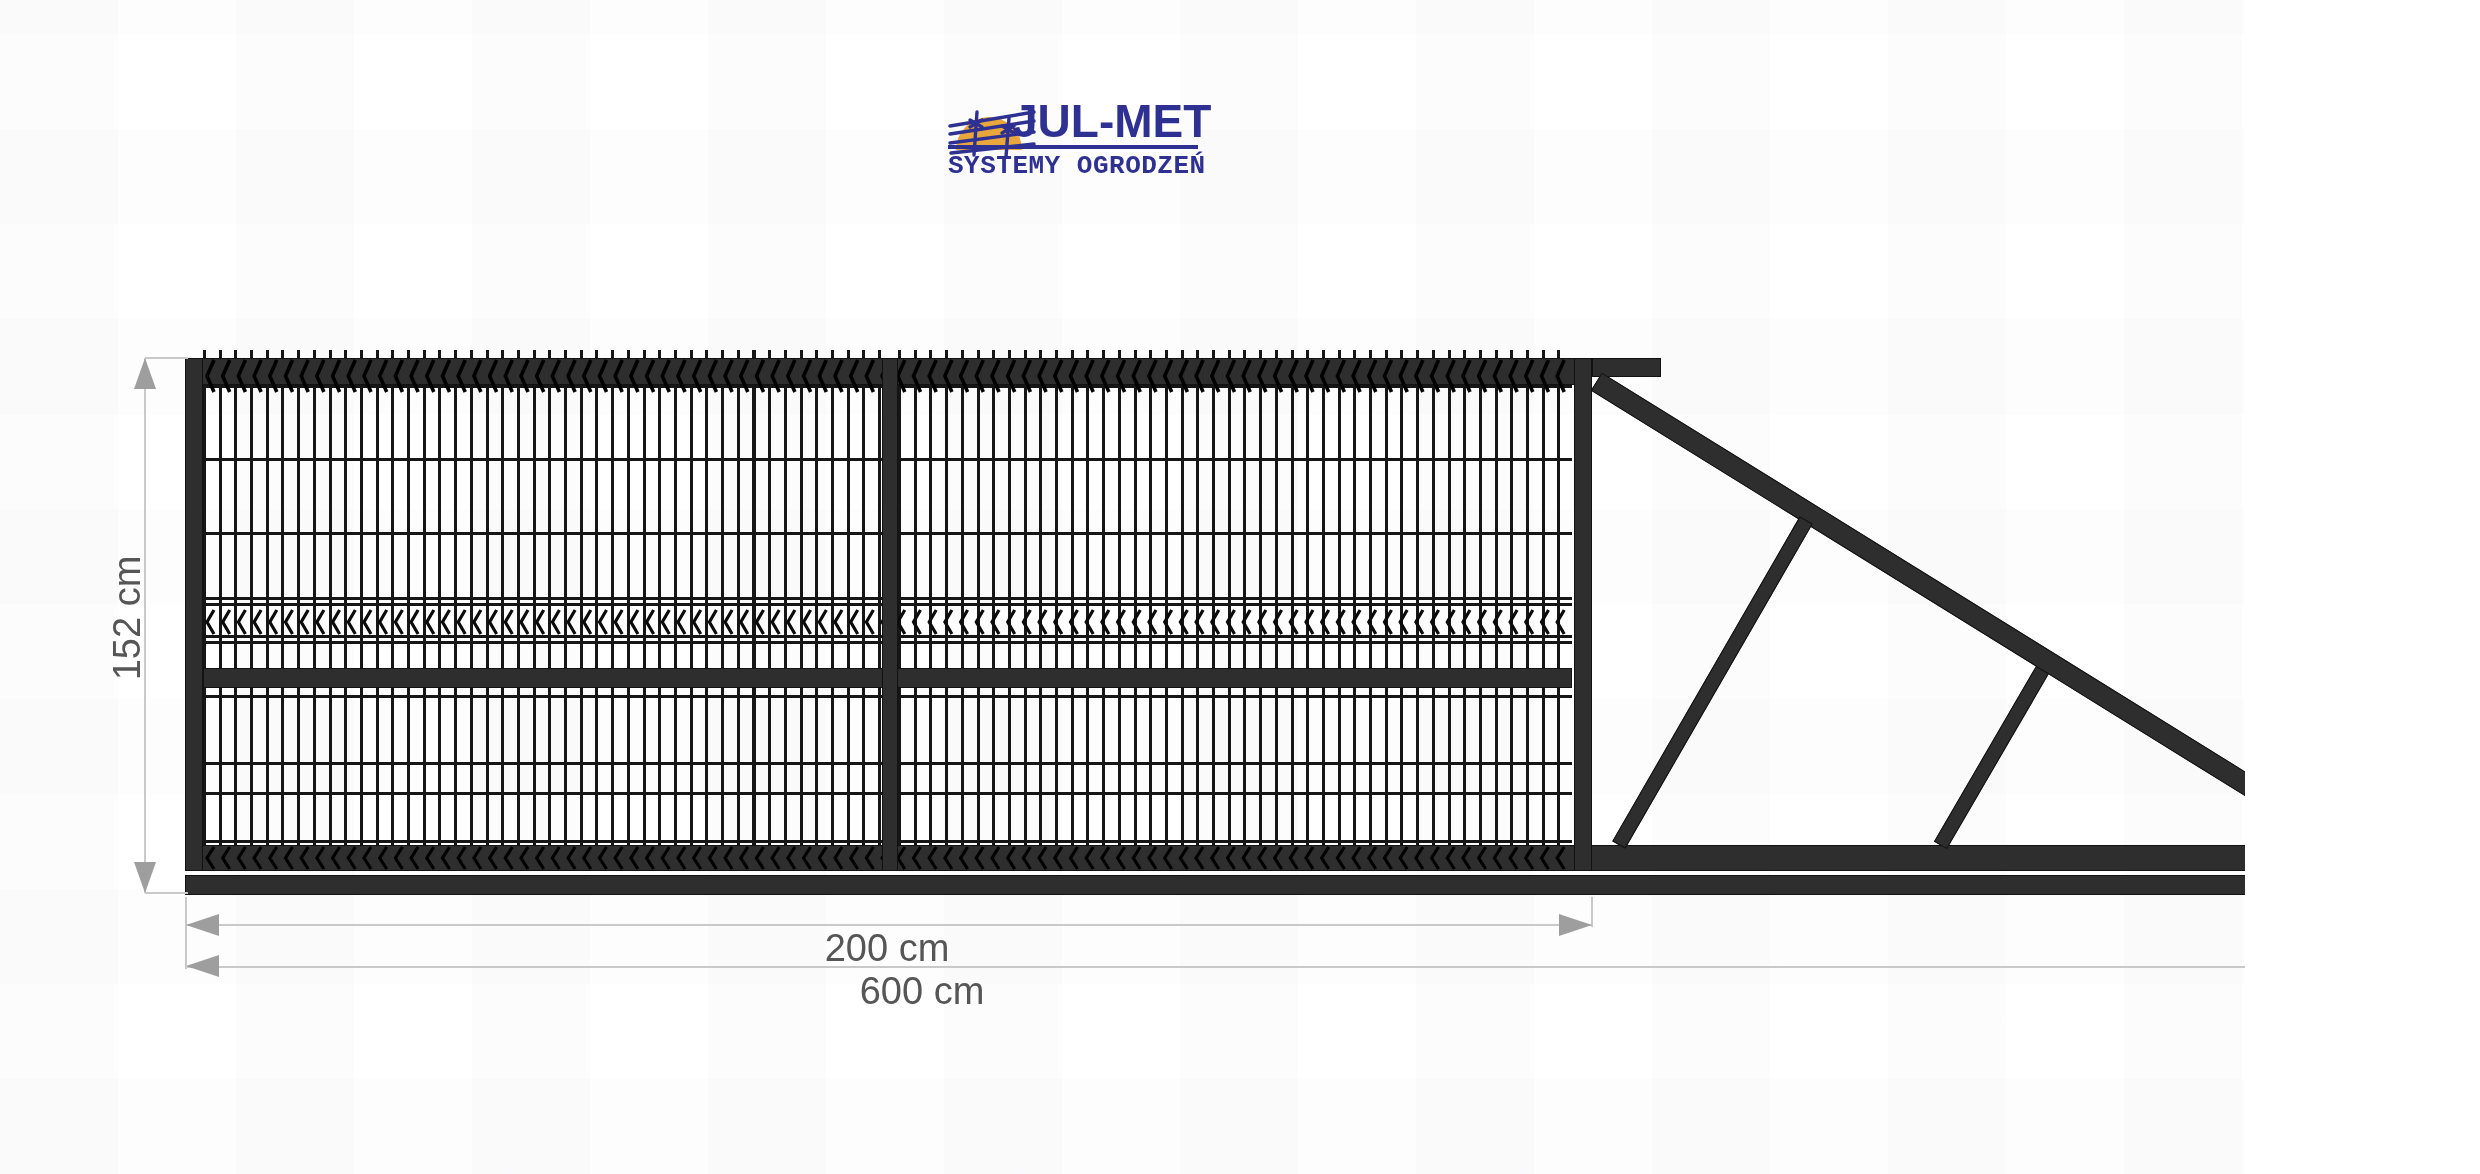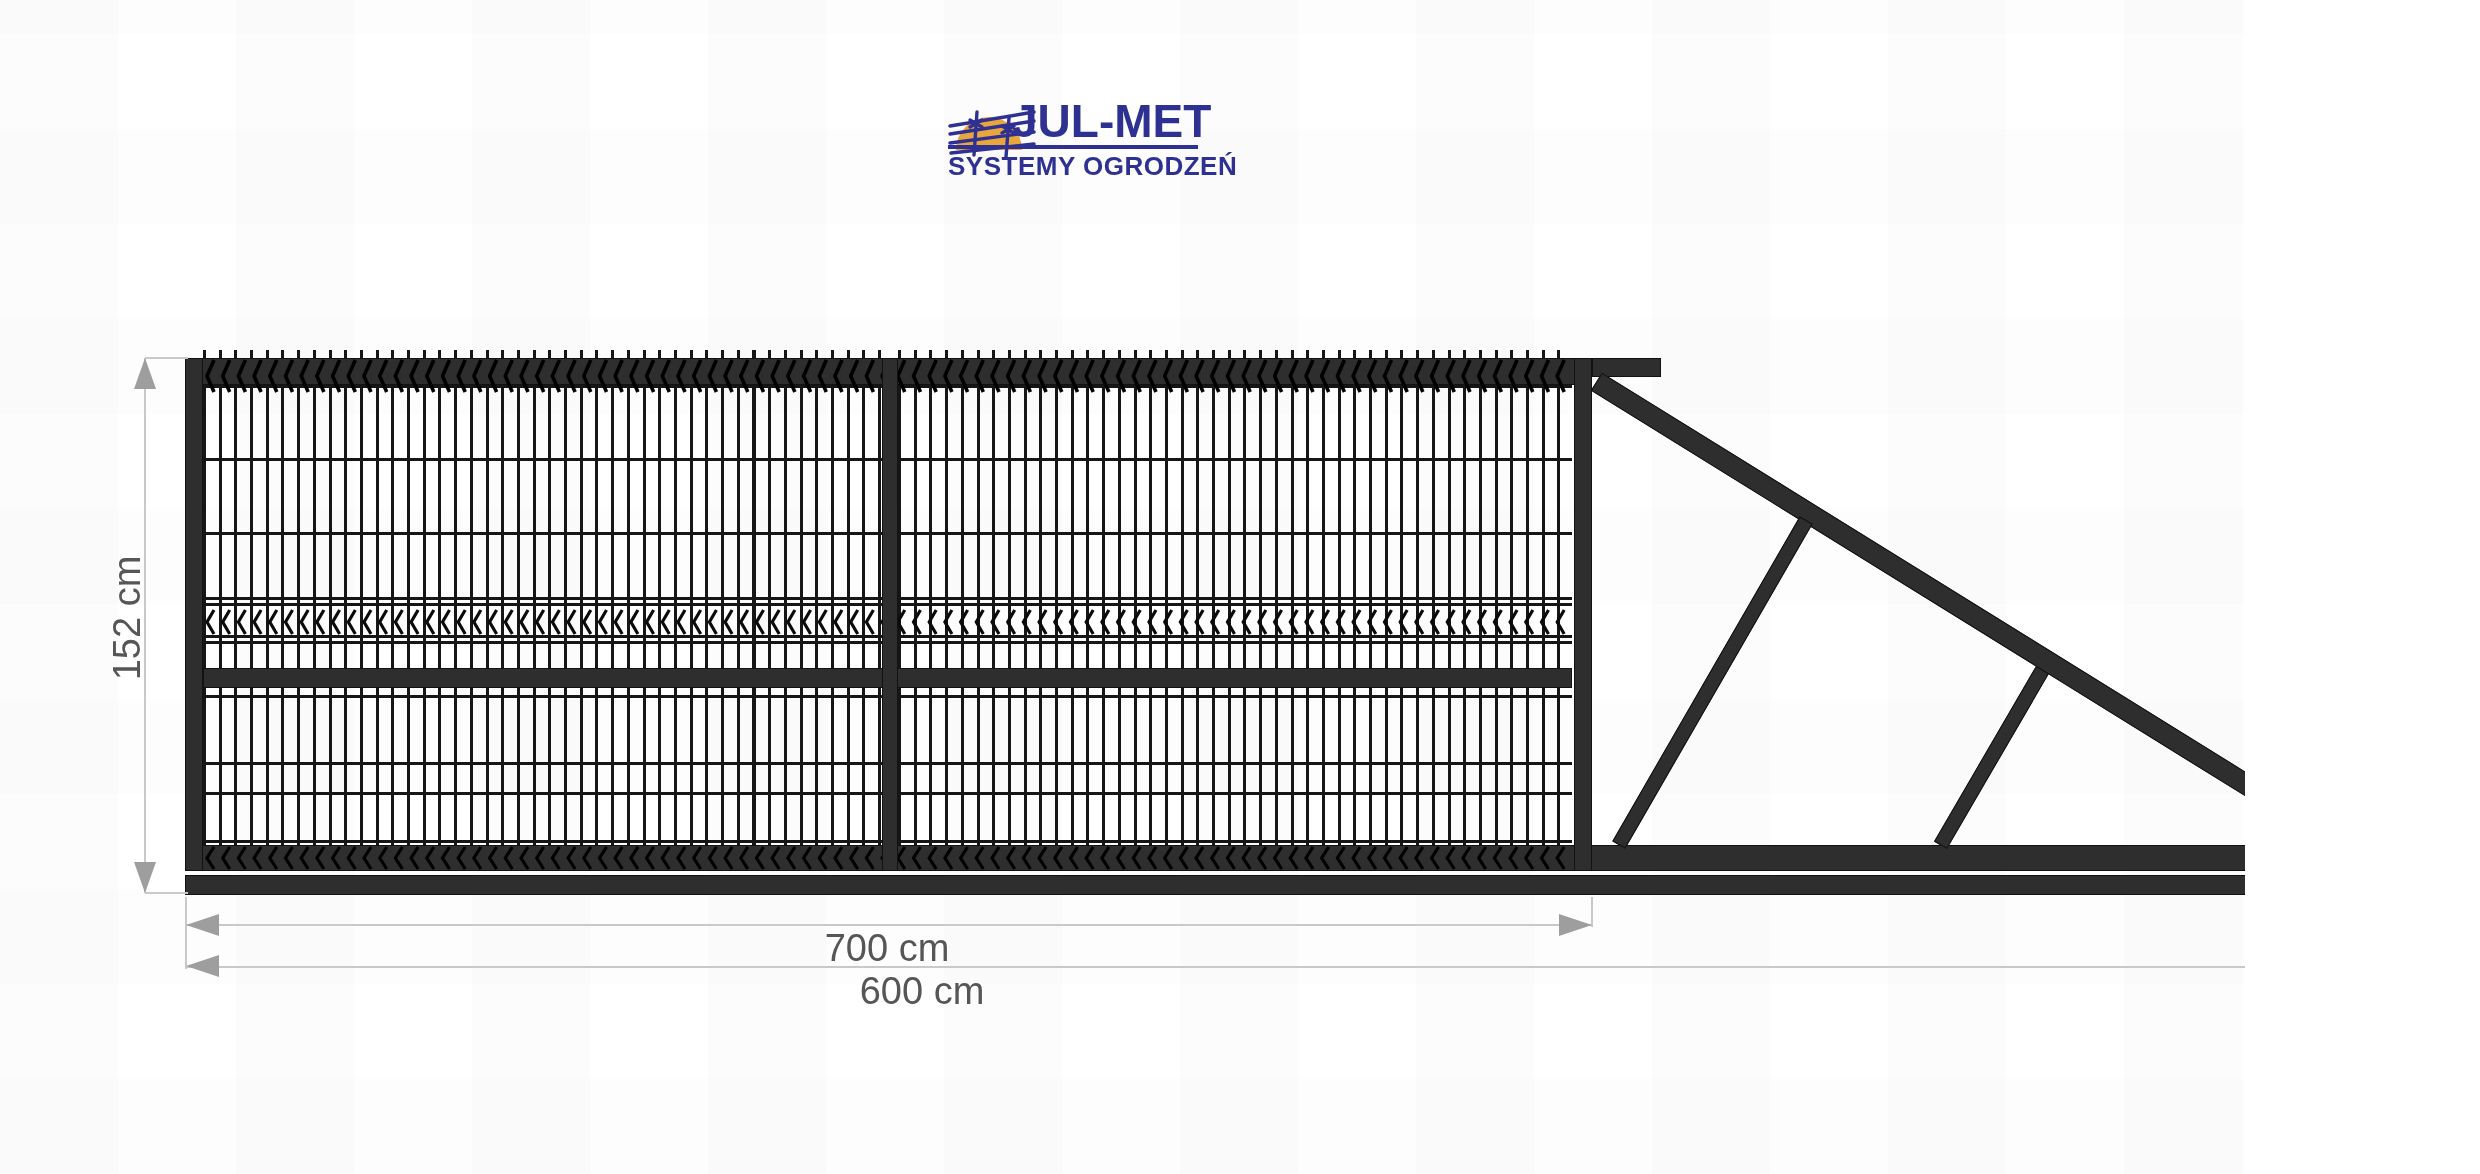--- a/index.html
+++ b/index.html
@@ -28,21 +28,21 @@
   .logo .mark{position:absolute;left:0;top:2px;}
   .logo .brand{
     position:absolute;left:64px;top:0px;width:188px;
     font-size:46px;font-weight:bold;color:var(--brand);
     letter-spacing:0px;line-height:1.0;white-space:nowrap;
   }
   .logo .rule{position:absolute;left:0;top:47px;width:250px;height:4px;background:var(--brand);}
   .logo .tagline{
     position:absolute;left:0;top:53px;width:252px;
     font-size:26px;font-weight:bold;color:var(--brand);
-    letter-spacing:0.5px;white-space:nowrap;
+    letter-spacing:0.5px;white-space:nowrap;font-family:Liberation Mono, monospace;
   }
 
   
   .mesh{
     position:absolute;top:350px;height:495px;
     background-image:repeating-linear-gradient(90deg, var(--wire) 0 3px, rgba(0,0,0,0) 3px 15.7px);
   }
   .mesh .hw{position:absolute;left:0;right:0;height:3px;background:var(--wire);}
   .rail{position:absolute;background:var(--frame);border:1px solid var(--frame-edge);box-sizing:border-box;}
   .post{position:absolute;background:var(--frame);border:1px solid var(--frame-edge);box-sizing:border-box;}
@@ -147,20 +147,20 @@
   <div class="ext" style="left:145px;top:892px;width:43px;height:2px;"></div>
   <div class="dimlabel v" style="left:42px;top:598px;width:170px;height:40px;line-height:40px;">152 cm</div>
 
   <div class="ext" style="left:185px;top:897px;width:2px;height:72px;"></div>
   <div class="ext" style="left:1591px;top:897px;width:2px;height:30px;"></div>
   <div class="ext" style="left:2347px;top:895px;width:2px;height:73px;"></div>
 
   <div class="dline" style="left:186px;top:924px;width:1406px;height:2px;"></div>
   <div class="tri left" style="left:186px;top:914px;"></div>
   <div class="tri right" style="left:1559px;top:914px;"></div>
-  <div class="dimlabel" style="left:787px;top:929px;width:200px;">700 cm</div>
+  <div class="dimlabel" style="left:787px;top:929px;width:200px;">200 cm</div>
 
   <div class="dline" style="left:186px;top:966px;width:2162px;height:2px;"></div>
   <div class="tri left" style="left:186px;top:955px;"></div>
   <div class="tri right" style="left:2315px;top:955px;"></div>
   <div class="dimlabel" style="left:822px;top:972px;width:200px;">600 cm</div>
 
 </div>
 
 </body></html>

